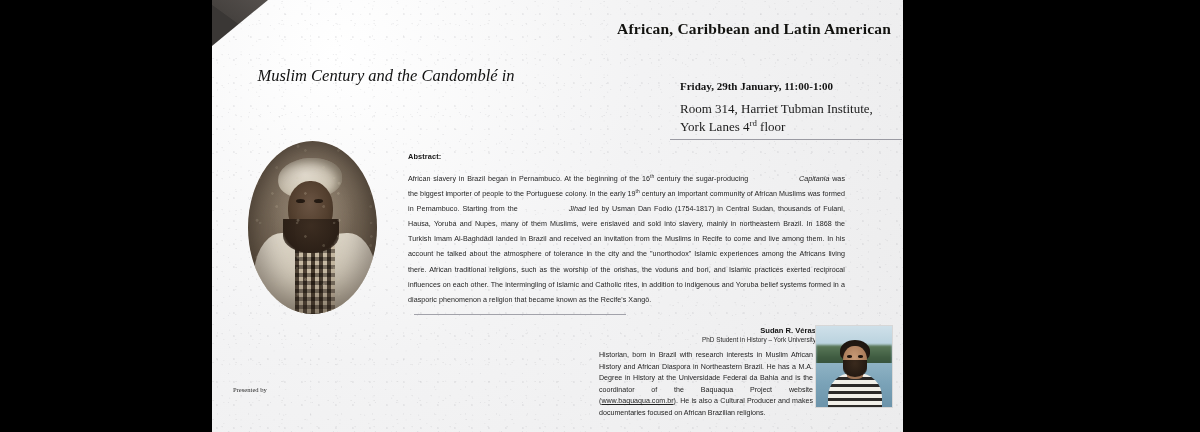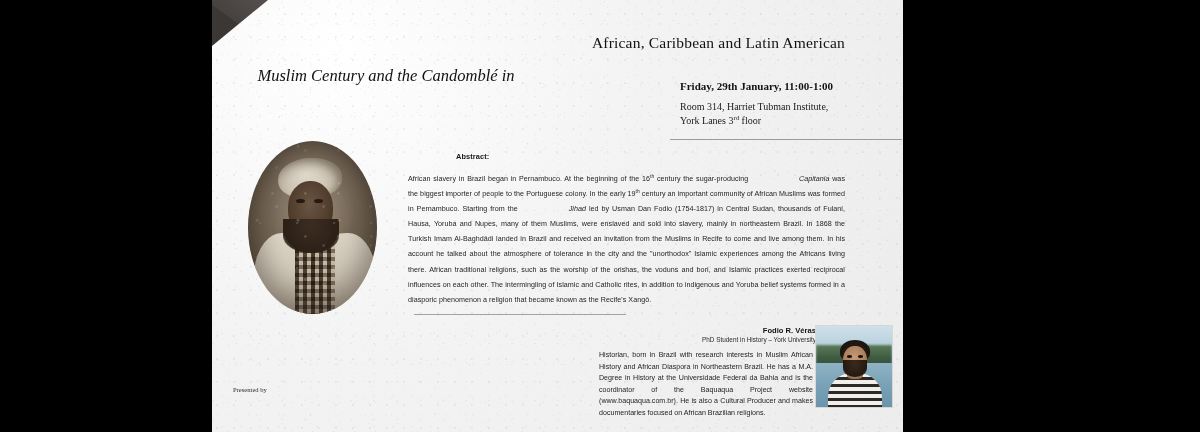--- a/index.html
+++ b/index.html
@@ -38,39 +38,39 @@
   #fold{
     position:absolute;left:0;top:0;width:56px;height:46px;
     background:linear-gradient(216deg,#55504d 0%,#46423f 52%,#3a3735 53%,#3a3735 100%);
     clip-path:polygon(0 0,56px 0,0 46px);
   }
 
   .txt{position:absolute;color:#1b1b1b;}
 
   
   #series{
-    left:334px;top:18px;width:345px;text-align:center;
-    font-family:"Liberation Serif",serif;font-weight:normal;
-    font-size:15.5px;line-height:1.45;color:#12120f;letter-spacing:.2px;margin-top:14px;
+    left:334px;top:18px;width:345px;text-align:right;
+    font-family:"Liberation Serif",serif;font-weight:bold;
+    font-size:15.5px;line-height:1.45;color:#12120f;letter-spacing:.2px;
   }
   #talk-title{
     left:13px;top:64px;width:322px;text-align:center;
     font-family:"Liberation Serif",serif;font-style:italic;
     font-size:16.5px;line-height:1.42;color:#101010;
   }
 
   #when{
     left:468px;top:79px;width:225px;
     font-family:"Liberation Serif",serif;font-weight:bold;
     font-size:11px;line-height:1.3;color:#121212;
   }
   #where{
     left:468px;top:100px;width:230px;
     font-family:"Liberation Serif",serif;
-    font-size:10px;line-height:1.38;color:#1a1a1a;
+    font-size:13px;line-height:1.38;color:#1a1a1a;
   }
   sup{font-size:.68em;vertical-align:super;line-height:0;}
 
   #rule-top{
     position:absolute;left:458px;top:139px;width:232px;height:0;
     border-top:1.1px solid #9a9aa2;
   }
 
   
   #portrait{
@@ -136,21 +136,21 @@
       radial-gradient(circle at 74% 22%, rgba(226,214,188,.6) 0 1px, transparent 1.6px),
       radial-gradient(circle at 61% 68%, rgba(230,218,192,.5) 0 1.1px, transparent 1.7px),
       radial-gradient(circle at 33% 82%, rgba(222,210,186,.55) 0 1px, transparent 1.5px);
     background-size:41px 37px,33px 43px,47px 39px,37px 45px;
   }
 
   
   #abs-label{
     left:196px;top:152px;width:120px;
     font-family:"Liberation Sans",sans-serif;font-weight:bold;
-    font-size:7.4px;color:#181818;letter-spacing:.1px;margin-left:48px;
+    font-size:7.4px;color:#181818;letter-spacing:.1px;
   }
   #abs-body{
     left:196px;top:172px;width:437px;
     font-family:"Liberation Sans",sans-serif;
     font-size:7.15px;line-height:15.1px;color:#1d1d1d;
     text-align:justify;letter-spacing:.04px;
   }
   #abs-body i{font-style:italic;margin-left:48px;}
 
   #rule-mid{
@@ -168,21 +168,21 @@
     left:382px;top:336px;width:222px;text-align:right;
     font-family:"Liberation Sans",sans-serif;
     font-size:6.4px;color:#2a2a2a;
   }
   #bio-body{
     left:387px;top:350px;width:214px;
     font-family:"Liberation Sans",sans-serif;
     font-size:7.1px;line-height:11.6px;color:#1d1d1d;
     text-align:justify;
   }
-  #bio-link{color:#1d1d1d;}
+  #bio-link{text-decoration:underline;color:#1d1d1d;}
 
   
   #headshot{
     position:absolute;left:603px;top:325px;width:76px;height:81px;
     overflow:hidden;background:#8fb7c9;
     border:1px solid #d7d7d7;
   }
   #hs-sky{position:absolute;left:0;top:0;width:100%;height:38%;
     background:linear-gradient(180deg,#cfe0e9 0%,#b9d2de 60%,#9dbccb 100%);}
   #hs-trees{position:absolute;left:0;top:24%;width:100%;height:26%;
@@ -242,21 +242,21 @@
     </div>
 
     <div class="txt" id="talk-title">
       <span>Muslim Century and the Candomblé in</span><br>
     </div>
 
     <div class="txt" id="when">Friday, 29th January, 11:00-1:00</div>
 
     <div class="txt" id="where">
       <span>Room 314, Harriet Tubman Institute,</span><br>
-      <span>York Lanes 3</span><sup>rd</sup><span> floor</span>
+      <span>York Lanes 4</span><sup>rd</sup><span> floor</span>
     </div>
 
     <div id="rule-top"></div>
 
     <div id="portrait">
       <div id="p-robeL"></div>
       <div id="p-robeR"></div>
       <div id="p-check"></div>
       <div id="p-turban"></div>
       <div id="p-face">
@@ -266,21 +266,21 @@
       <div id="p-beard"></div>
       <div id="p-spots"></div>
       <div id="p-vig"></div>
     </div>
 
     <div class="txt" id="abs-label">Abstract:</div>
     <div class="txt" id="abs-body">African slavery in Brazil began in Pernambuco. At the beginning of the 16<sup>th</sup> century the sugar-producing <i>Capitania</i> was the biggest importer of people to the Portuguese colony. In the early 19<sup>th</sup> century an important community of African Muslims was formed in Pernambuco. Starting from the <i>Jihad</i> led by Usman Dan Fodio (1754-1817) in Central Sudan, thousands of Fulani, Hausa, Yoruba and Nupes, many of them Muslims, were enslaved and sold into slavery, mainly in northeastern Brazil. In 1868 the Turkish Imam Al-Baghdâdi landed in Brazil and received an invitation from the Muslims in Recife to come and live among them. In his account he talked about the atmosphere of tolerance in the city and the "unorthodox" Islamic experiences among the Africans living there. African traditional religions, such as the worship of the orishas, the voduns and bori, and Islamic practices exerted reciprocal influences on each other. The intermingling of Islamic and Catholic rites, in addition to indigenous and Yoruba belief systems formed in a diasporic phenomenon a religion that became known as the Recife's Xangô.</div>
 
     <div id="rule-mid"></div>
 
-    <div class="txt" id="bio-name">Fodio R. Véras</div>
+    <div class="txt" id="bio-name">Sudan R. Véras</div>
     <div class="txt" id="bio-role">PhD Student in History – York University</div>
     <div class="txt" id="bio-body">
       <span>Historian, born in Brazil with research interests in Muslim African History and African Diaspora in Northeastern Brazil. He has a M.A. Degree in History at the Universidade Federal da Bahia and is the coordinator of the Baquaqua Project website (</span><span id="bio-link">www.baquaqua.com.br</span><span>). He is also a Cultural Producer and makes documentaries focused on African Brazilian religions.</span>
     </div>
 
     <div id="headshot">
       <div id="hs-sky"></div>
       <div id="hs-trees"></div>
       <div id="hs-water"></div>
       <div id="hs-shirt"></div>

